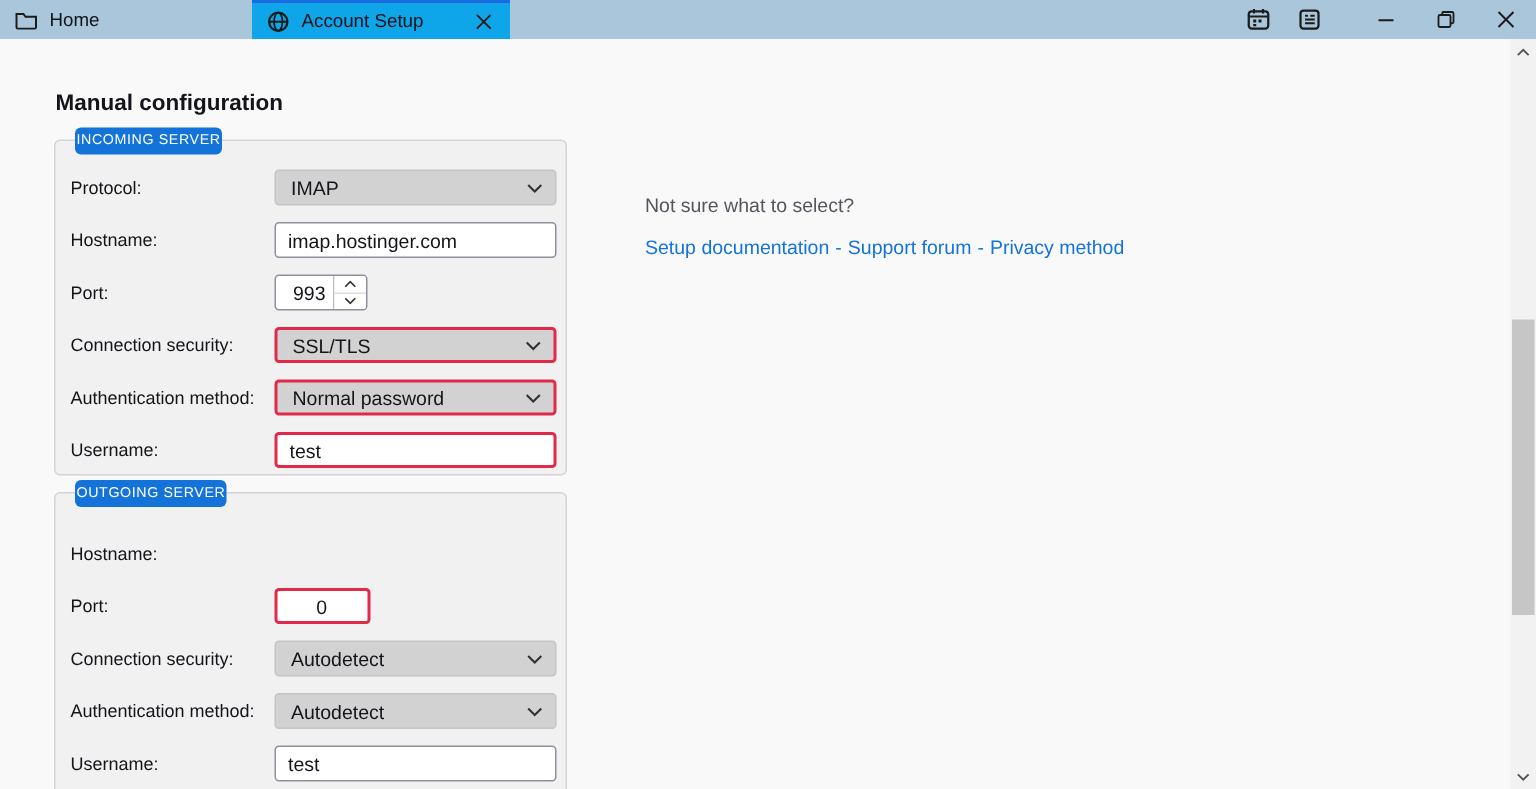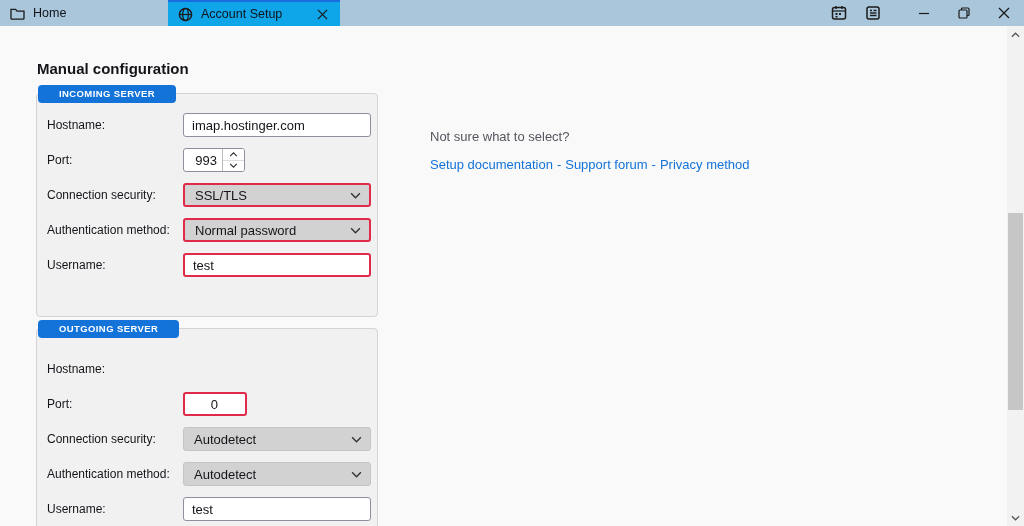--- a/index.html
+++ b/index.html
@@ -32,22 +32,22 @@
   
   .content { position:absolute; left:0; top:26px; width:1024px; height:500px; background:#f9f9f9; }
   .page-title { position:absolute; left:37px; top:34px; font-size:15px; font-weight:bold; color:#15141a; }
   .panel {
     position:absolute; left:36px; width:342px; background:#f1f1f1;
     border:1px solid #d4d4d4; border-radius:4px;
   }
   .panel-incoming { top:67px; height:224px; padding-top:19px; }
   .panel-outgoing { top:302px; height:202px; padding-top:28px; }
   .badge {
-    position:absolute; left:1px; top:-9px; background:#1373d9; color:#fff;
-    font-size:9.5px; font-weight:bold; letter-spacing:.4px; padding:3px 21px 4px;
+    position:absolute; left:13px; top:-9px; background:#1373d9; color:#fff;
+    font-size:9.5px; font-weight:normal; letter-spacing:.4px; padding:3px 1px 4px;
     border-radius:4px;
   }
   .row { display:flex; align-items:center; height:24px; margin-bottom:11px; }
   .row .lbl { width:146px; padding-left:10px; font-size:12px; color:#15141a; }
   .select {
     display:flex; align-items:center; width:188px; height:24px;
     background:#d2d2d2; border:1px solid #c4c4c4; border-radius:3px;
     padding:0 8px 0 10px; font-size:13px; cursor:pointer; color:#15141a;
   }
   .select .sel-val { flex:1; }
@@ -159,20 +159,31 @@
   </div>
 </div>
 
 <div class="content">
 
   <div class="page-title">Manual configuration</div>
 
   <div class="panel panel-incoming">
     <span class="badge">INCOMING SERVER</span>
 
+    <div class="row">
+      <span class="lbl">Protocol:</span>
+      <div class="select">
+        <span class="sel-val">IMAP</span>
+        <span>
+            <svg width="11" height="7" viewBox="0 0 12 8">
+              <path d="M1 1.5l5 5 5-5" fill="none" stroke="#333" stroke-width="1.6"></path>
+            </svg>
+          </span>
+      </div>
+    </div>
 
     <div class="row">
       <span class="lbl">Hostname:</span>
       <input class="textinput" type="text" value="imap.hostinger.com" style="">
     </div>
 
     <div class="row">
       <span class="lbl">Port:</span>
       <div class="numwrap">
         <input class="numinput" type="text" value="993" style="">

